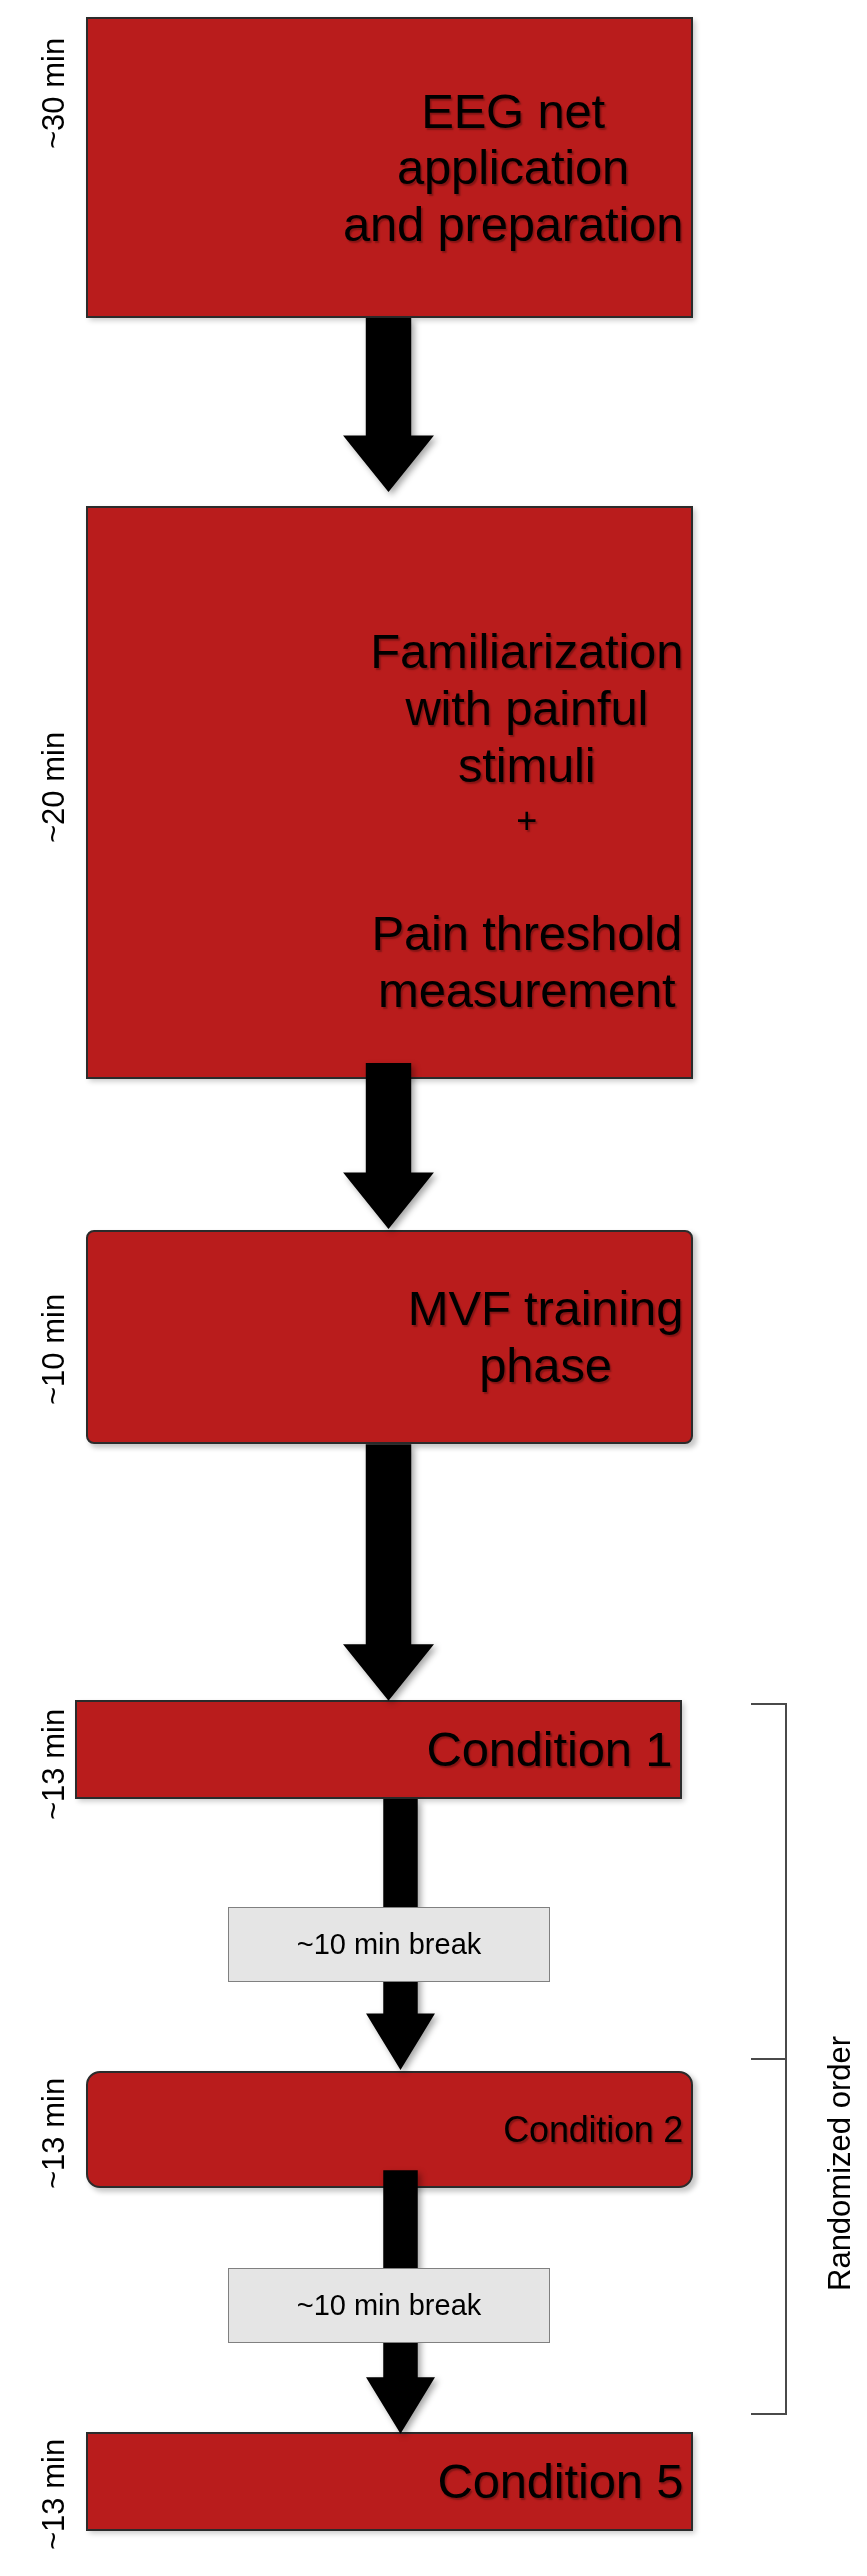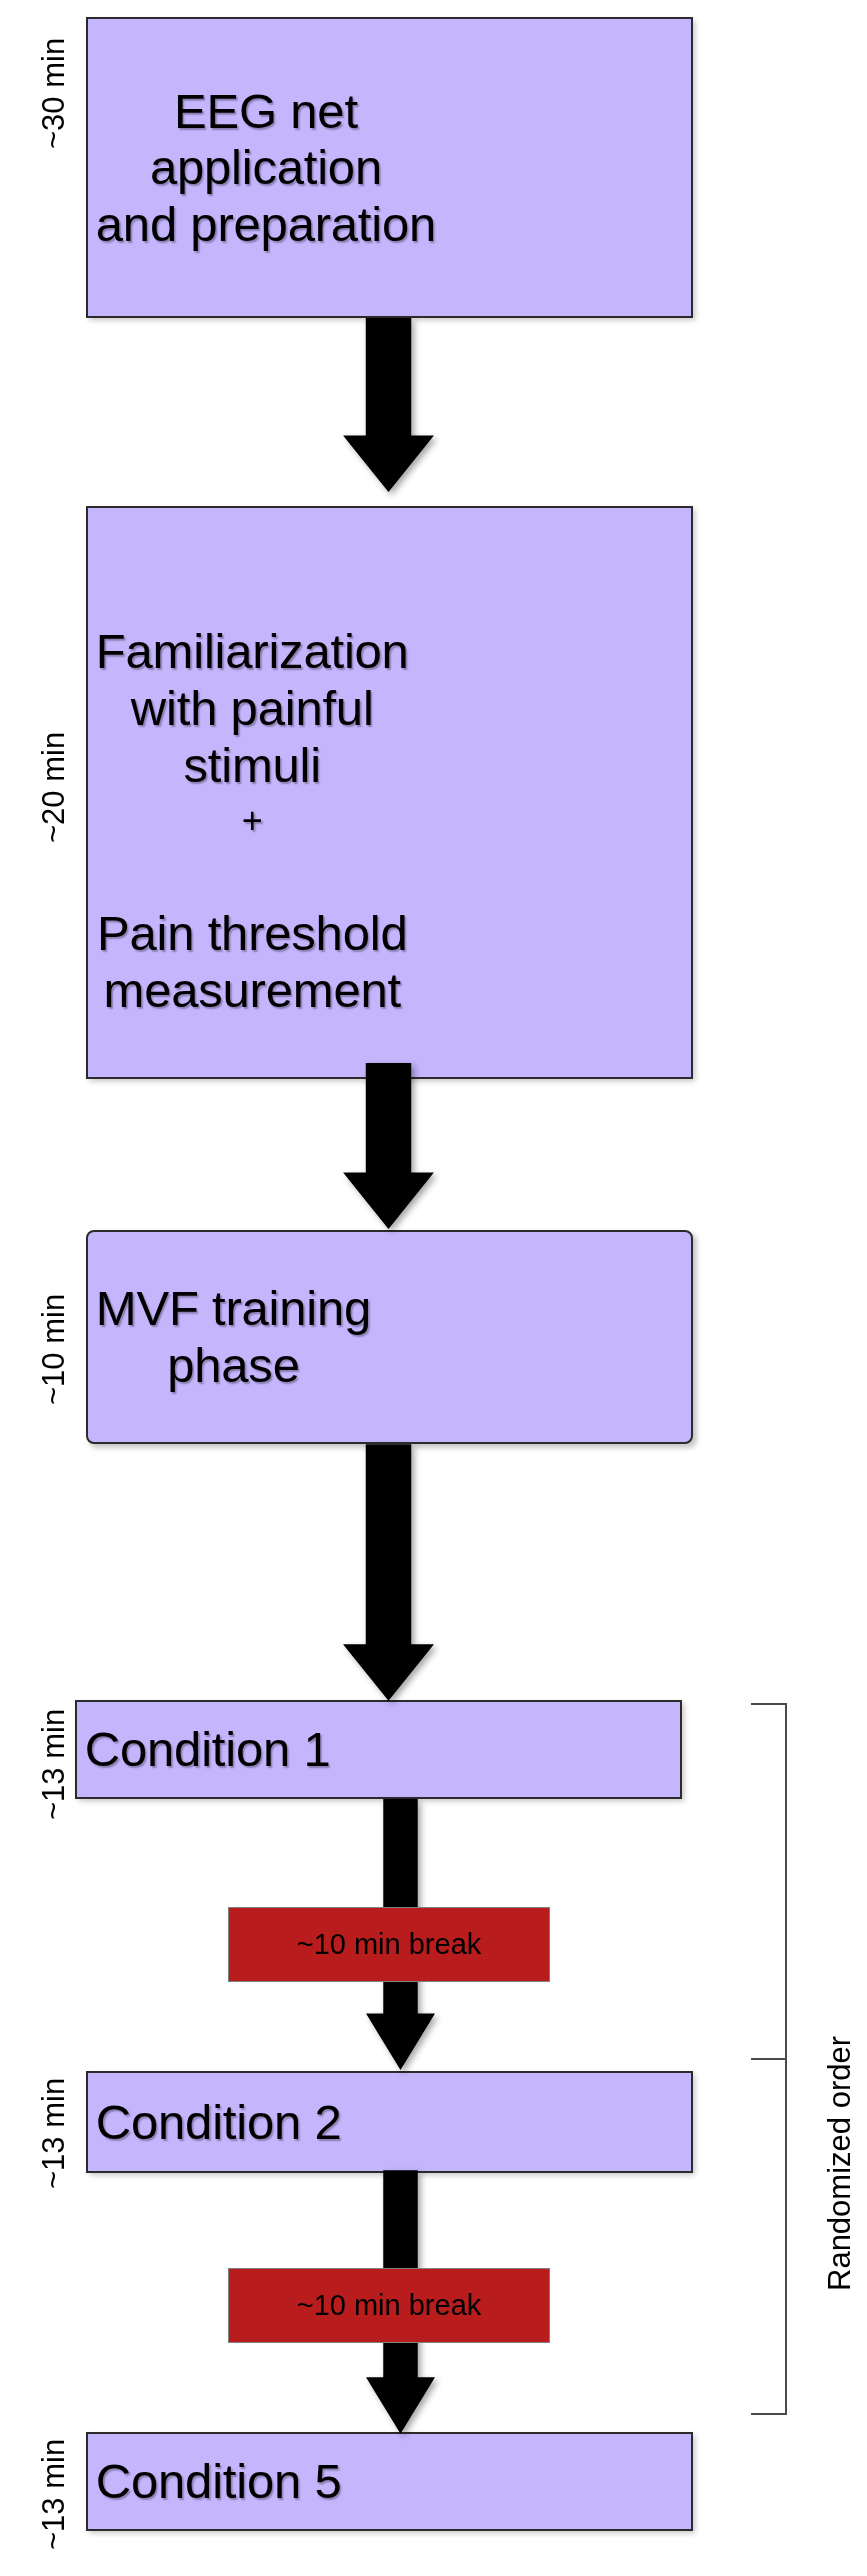--- a/index.html
+++ b/index.html
@@ -16,52 +16,52 @@
     width: 867px;
     height: 2576px;
     background: #ffffff;
     overflow: hidden;
   }
 
   
   .flowbox {
     position: absolute;
     box-sizing: border-box;
-    background: #c4b5fd;
+    background: #b91c1c;
     border: 2.4px solid #2b2b2b;
     box-shadow: 3.1px 3.1px 5.5px rgba(0,0,0,0.22);
     display: flex;
     align-items: center;
-    justify-content: flex-start;
+    justify-content: flex-end;
     text-align: center;
     color: #000000;
     line-height: 1.16;
     font-weight: 400;
     letter-spacing: -0.2px;
     text-shadow: 1.6px 1.6px 1.6px rgba(0,0,0,0.30);
   }
   .flowbox .inner {
     padding: 0 7.8px;
     white-space: pre-line;
   }
 
   #box-eeg      { left: 86px; top: 17.3px;   width: 607px; height: 301px; font-size: 49px; }
   #box-familiar { left: 86px; top: 490px;  width: 607px; height: 573px; font-size: 49px; margin-top: 16px; }
   #box-mvf      { left: 86px; top: 1230px; width: 607px; height: 214px; font-size: 49px; border-radius: 8px; }
   #box-cond1    { left: 75px; top: 1700px; width: 607px; height: 99px; font-size: 49px; }
-  #box-cond2    { left: 86px; top: 2071px; width: 607px; height: 102px; font-size: 49px; }
+  #box-cond2    { left: 86px; top: 2071px; width: 607px; height: 117px; font-size: 36px; border-radius: 14px; }
   #box-cond3    { left: 86px; top: 2432px; width: 607px; height: 99px; font-size: 49px; }
 
   .plusline { display:block; font-size: 36px; line-height: 1.5; }
 
   
   .breakbox {
     position: absolute;
     box-sizing: border-box;
-    background: #b91c1c;
+    background: #e5e5e5;
     border: 1.6px solid #808080;
     display: flex;
     align-items: center;
     justify-content: center;
     font-size: 29px;
     color: #000000;
     z-index: 5;
   }
   #break-1 { left: 228px; top: 1907px; width: 322px; height: 75px; }
   #break-2 { left: 228px; top: 2268px; width: 322px; height: 75px; }

